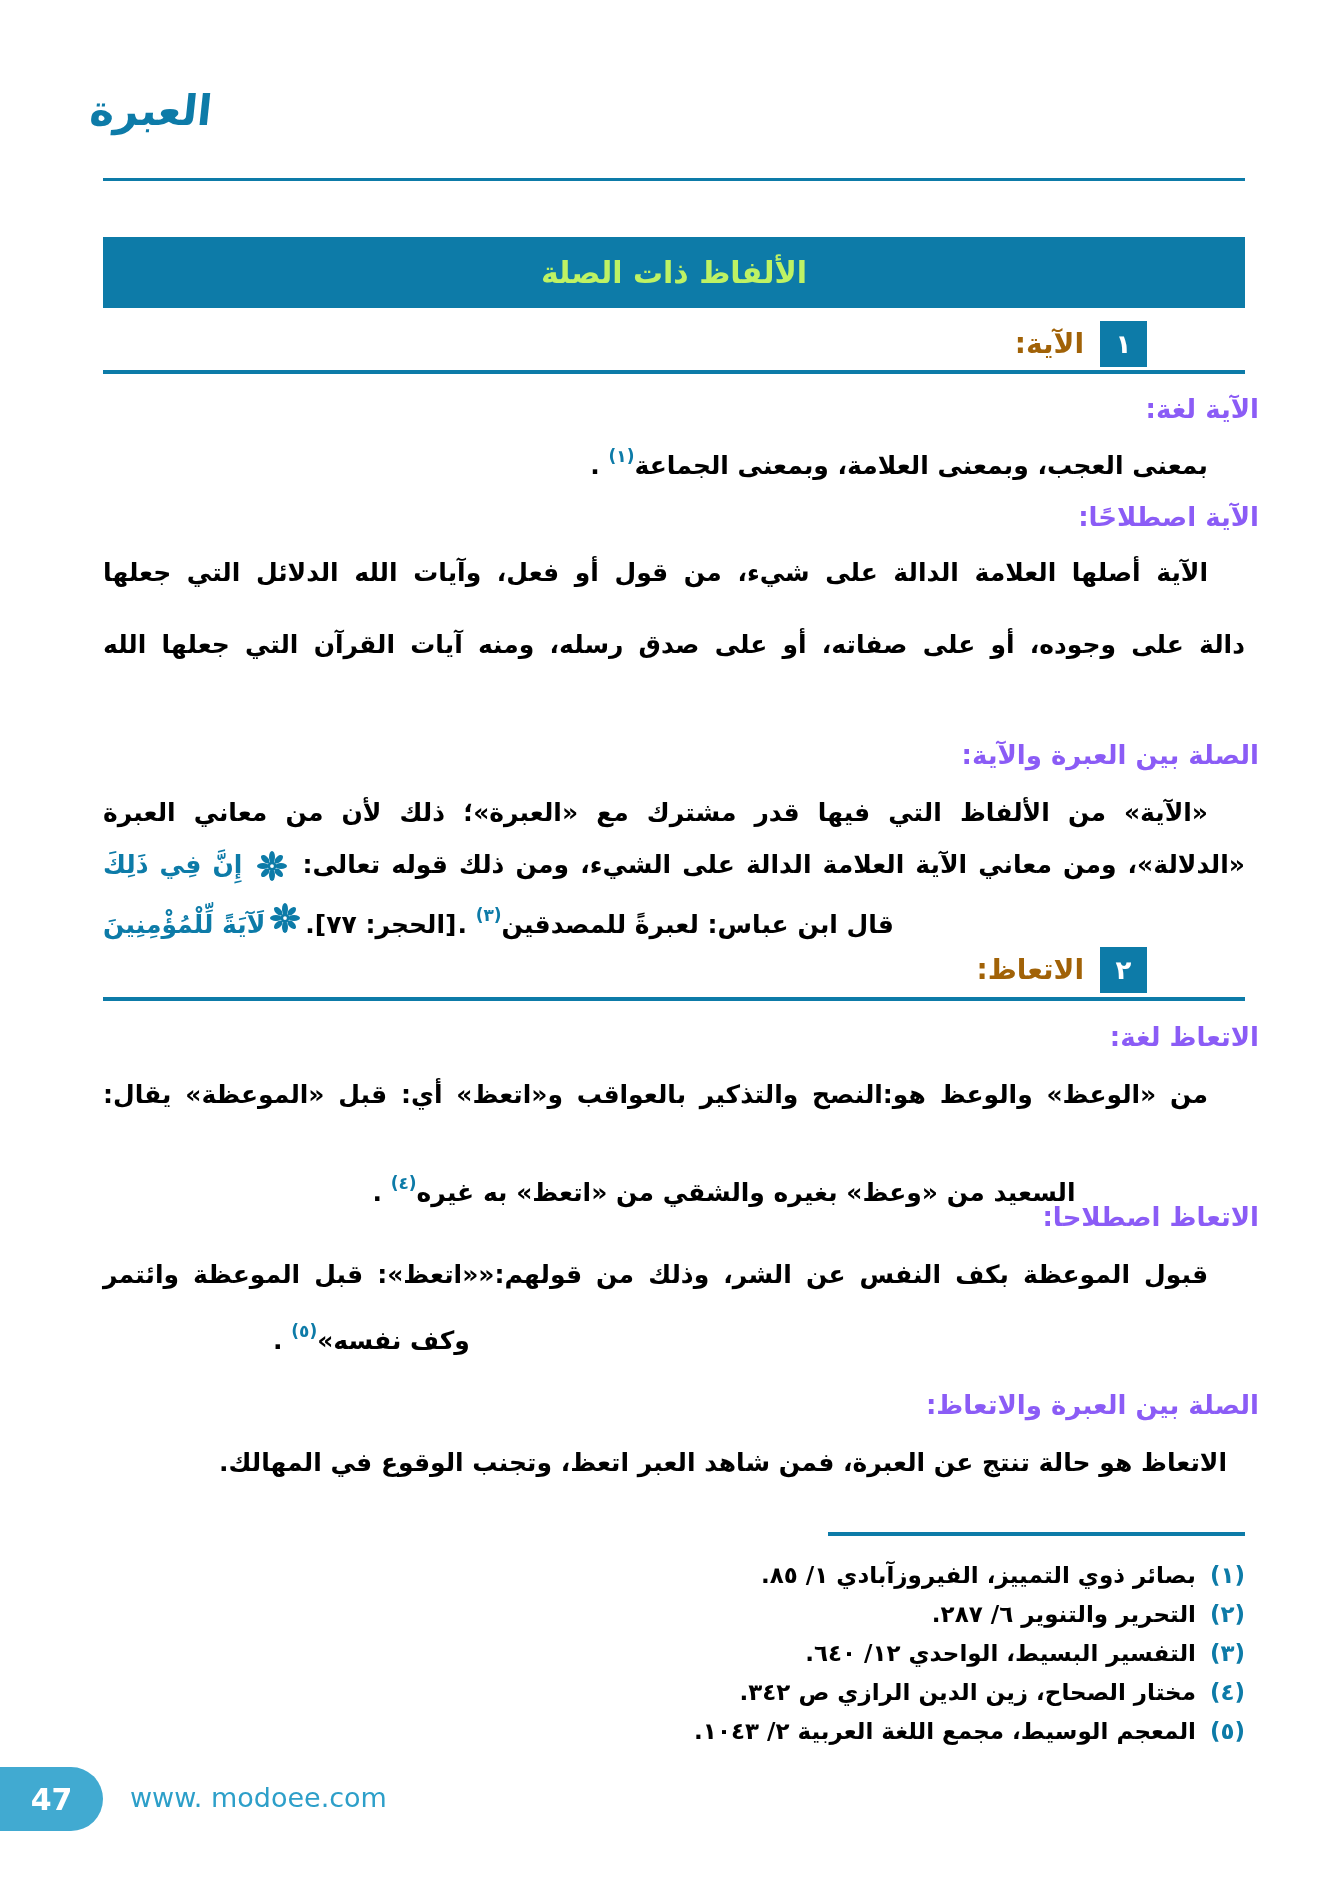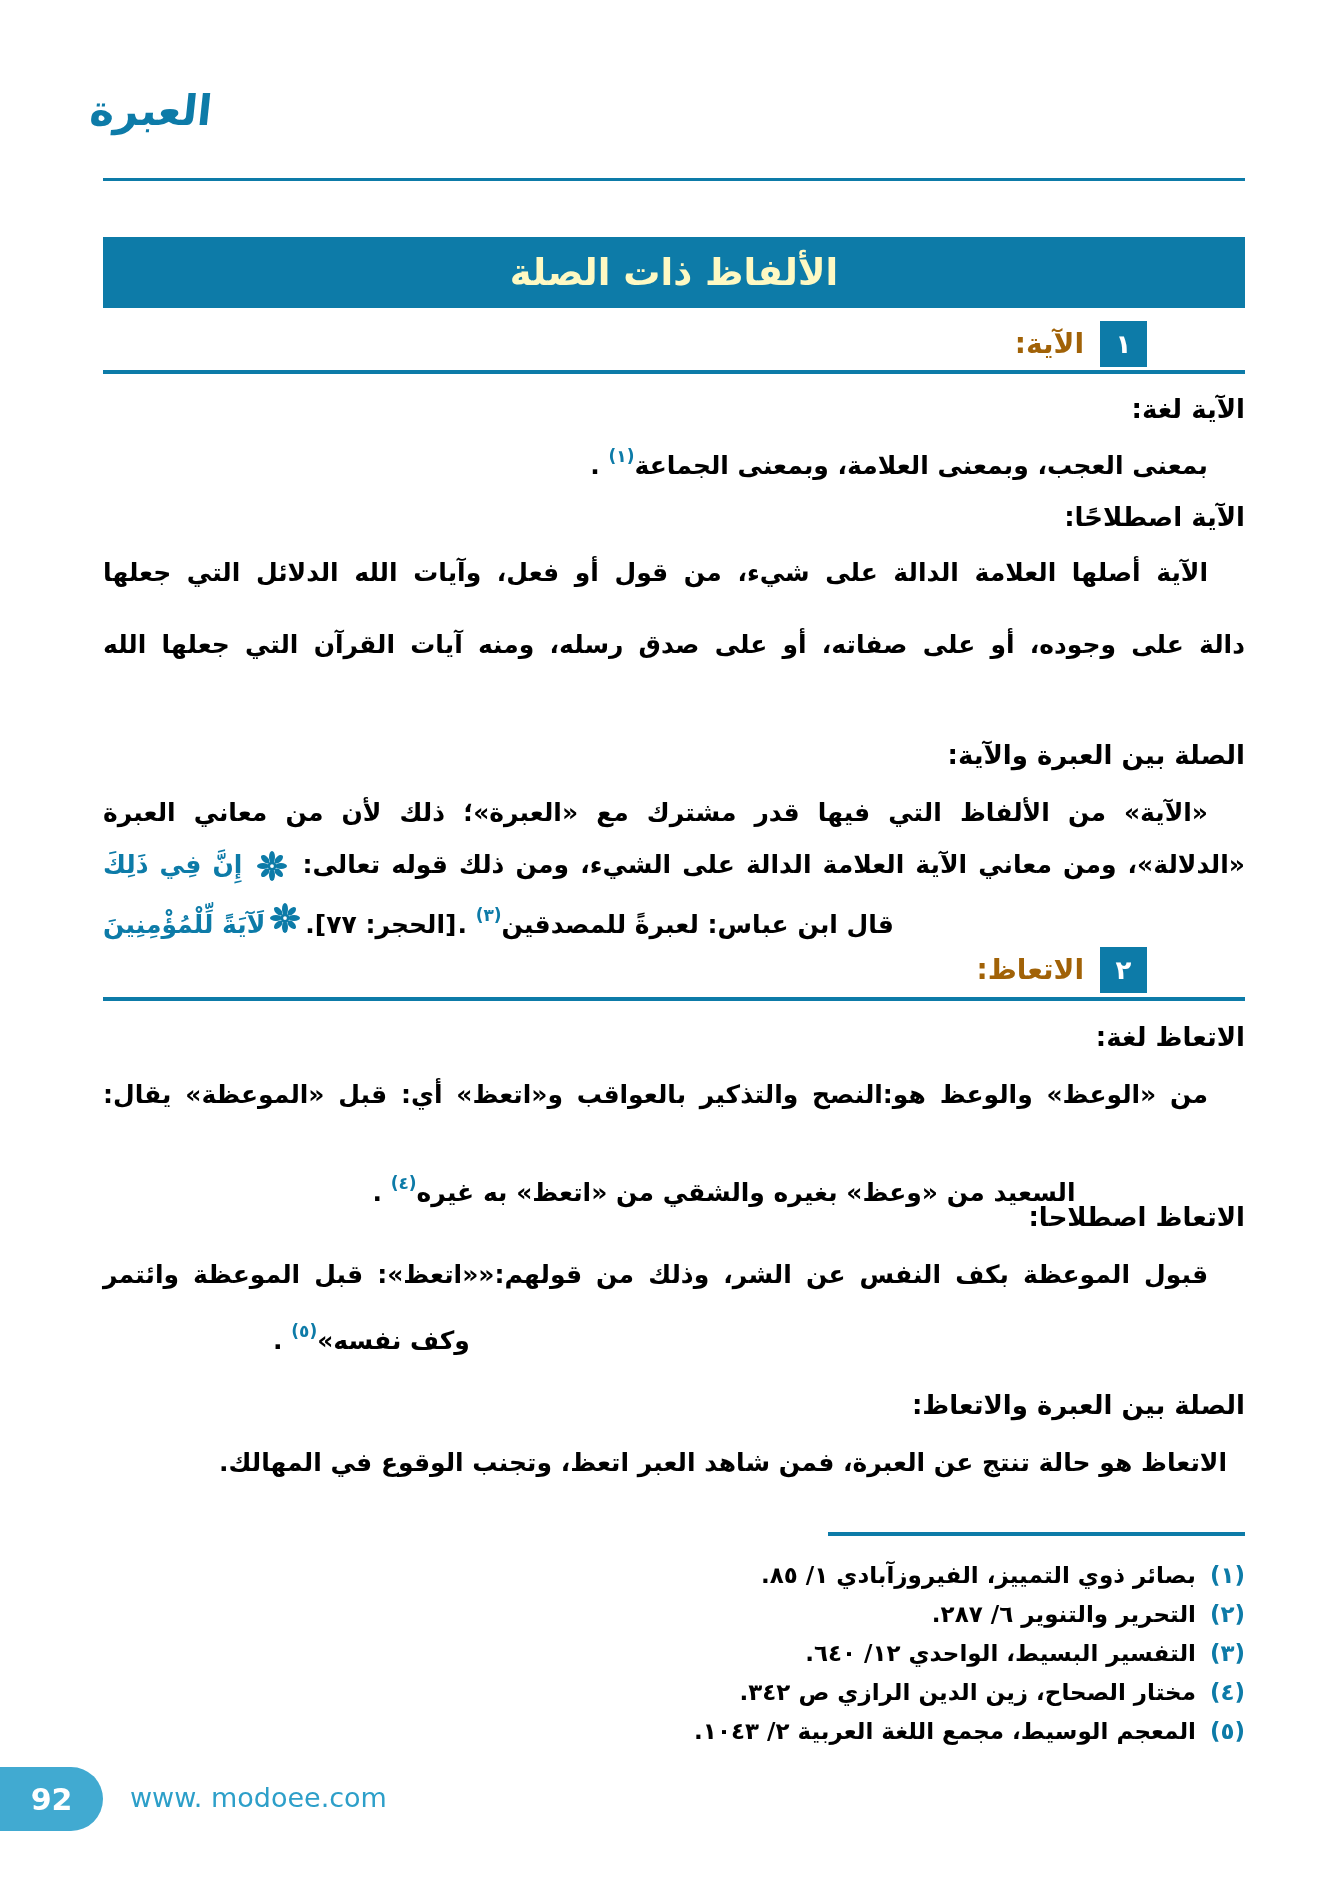--- a/index.html
+++ b/index.html
@@ -18,21 +18,21 @@
     font-size:42px;font-weight:bold;color:#0d7ba8;
     transform:skewX(-6deg);
     direction:rtl;
   }
   
   .banner{
     left:103px;top:237px;width:1142px;height:71px;
     background:#0d7ba8;
     display:flex;align-items:center;justify-content:center;
   }
-  .banner-title{color:#fef9c3;font-size:37px;font-weight:bold;direction:rtl;}
+  .banner-title{color:#bef264;font-size:30px;font-weight:bold;direction:rtl;}
   
   .sec-row{
     left:103px;width:1142px;height:47px;
     direction:rtl;display:flex;align-items:center;gap:16px;
     padding-right:98px;box-sizing:border-box;
   }
   .sec-num{
     width:47px;height:46px;background:#0d7ba8;color:#fff;
     display:flex;align-items:center;justify-content:center;
     font-size:26px;font-weight:bold;flex:0 0 auto;
@@ -44,23 +44,23 @@
     direction:rtl;
     font-size:25px;font-weight:bold;color:#000;
     box-sizing:border-box;
     white-space:nowrap;
   }
   .jline{
     text-align:justify;text-align-last:justify;
     white-space:normal;
   }
   .heading{
-    left:103px;width:1142px;
+    left:117px;width:1142px;
     direction:rtl;
-    font-size:26px;font-weight:bold;color:#000000;
+    font-size:26px;font-weight:bold;color:#8b5cf6;
   }
   .indent{padding-right:37px;}
   .fn-sup{
     color:#0d7ba8;font-size:17px;font-weight:bold;
     position:relative;top:-12px;
   }
   .quran{color:#0d7ba8;font-weight:bold;}
   .flower{vertical-align:middle;margin:0 4px;}
   .verse-line{
     left:103px;width:1142px;
@@ -190,17 +190,17 @@
     <span class="fn-num">(٣)</span><span>التفسير البسيط، الواحدي ١٢/ ٦٤٠.</span>
   </div>
   <div class="abs footnote-line" style="top:1673px;">
     <span class="fn-num">(٤)</span><span>مختار الصحاح، زين الدين الرازي ص ٣٤٢.</span>
   </div>
   <div class="abs footnote-line" style="top:1712px;">
     <span class="fn-num">(٥)</span><span>المعجم الوسيط، مجمع اللغة العربية ٢/ ١٠٤٣.</span>
   </div>
 
   <div class="abs page-badge">
-    <span>92</span>
+    <span>47</span>
   </div>
   <div class="abs site-link">www. modoee.com</div>
 
 </div>
 
 </body></html>

